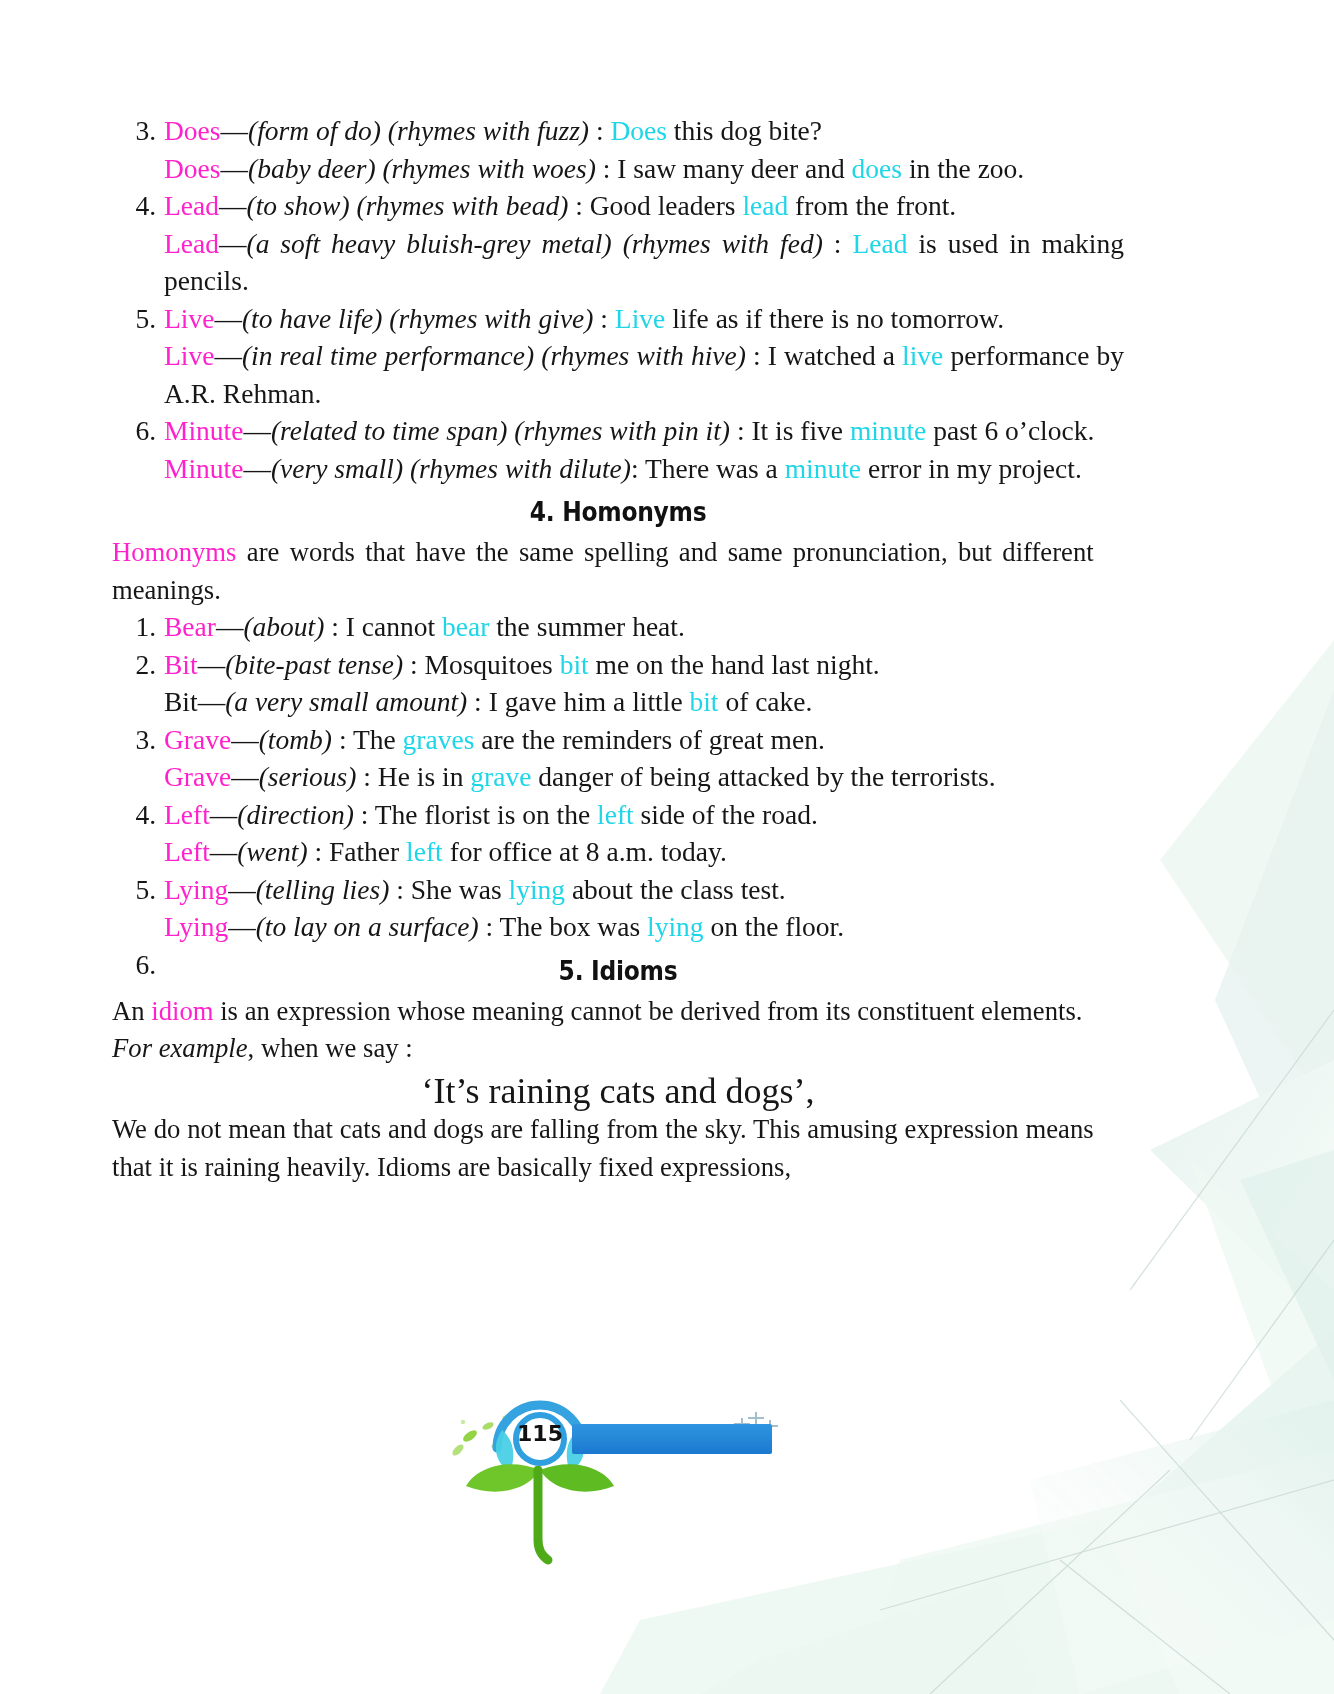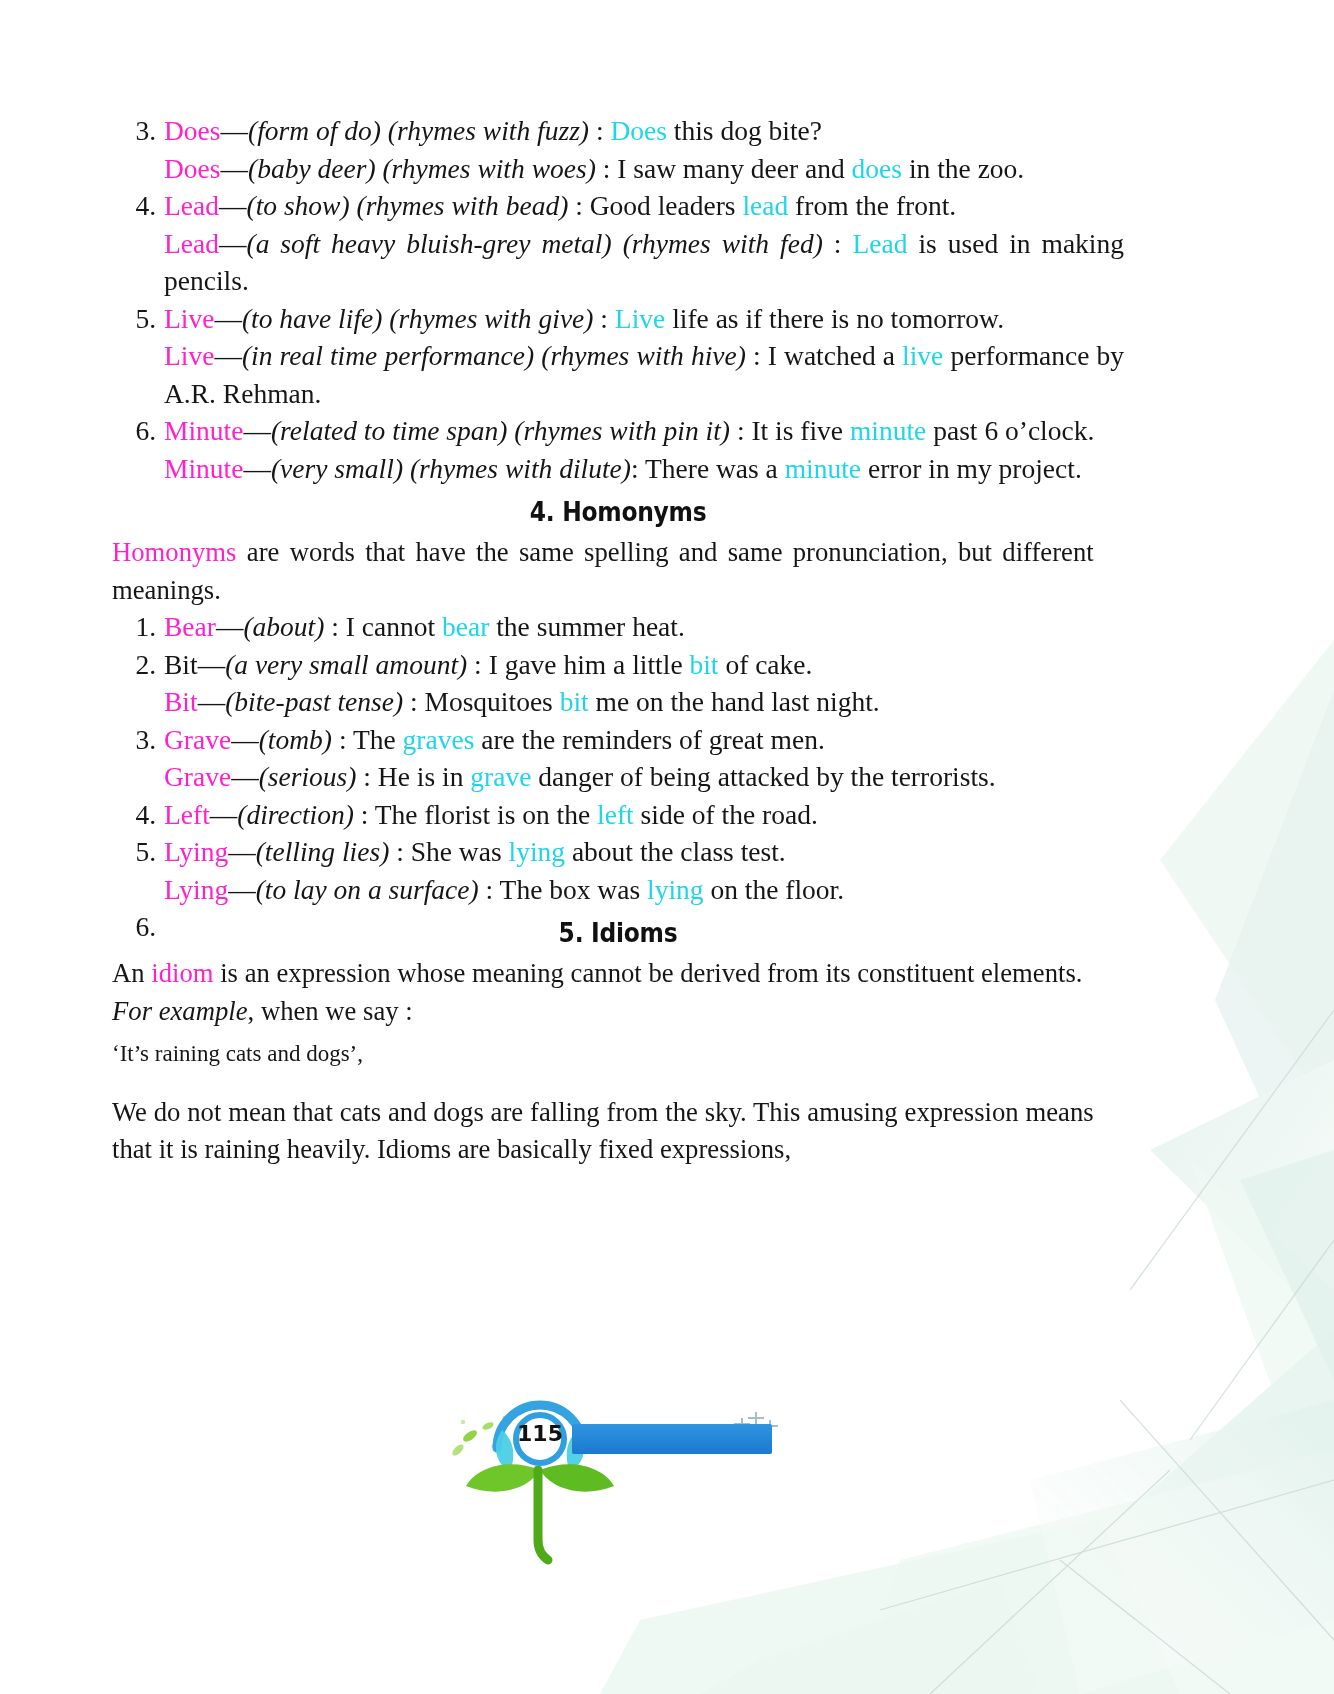--- a/index.html
+++ b/index.html
@@ -72,25 +72,25 @@
     font-family:"DejaVu Sans", sans-serif;
     font-weight:bold;
     font-size:26px;
     letter-spacing:-0.3px;
     color:#111111;
     margin:10px 0 6px 0;
     transform:scaleX(0.9);
   }
 
   .center-quote{
-    text-align:left;
-    font-size:23px;
-    line-height:37.5px;
-    color:#161616;
-    margin:6px 0 20px 0;
+    text-align:center;
+    font-size:36px;
+    line-height:37.5px;
+    color:#161616;
+    margin:6px 0 0 0;
   }
 
   
   .footer{
     position:absolute;
     left:0; top:1400px;
     width:1334px; height:180px;
     z-index:3;
   }
   .footer-banner{
@@ -203,31 +203,32 @@
     <span class="hw">Homonyms</span><span> are words that have the same spelling and same pronunciation, but different meanings.</span>
   </div>
 
   <ol class="list" id="list-homonyms">
       <li>
         <span class="num">1.</span>
         <div class="entry just"><span class="hw">Bear</span><span>—</span><span class="it">(about)</span><span> : </span><span>I cannot </span><span class="hl">bear</span><span> the summer heat.</span></div>
       </li>
       <li>
         <span class="num">2.</span>
+        <div class="entry just"><span class="hw">Bit</span><span>—</span><span class="it">(bite-past tense)</span><span> : </span><span>Mosquitoes </span><span class="hl">bit</span><span> me on the hand last night.</span></div>
         <div class="entry just"><span class="hw-black">Bit</span><span>—</span><span class="it">(a very small amount)</span><span> : </span><span>I gave him a little </span><span class="hl">bit</span><span> of cake.</span></div>
-        <div class="entry just"><span class="hw">Bit</span><span>—</span><span class="it">(bite-past tense)</span><span> : </span><span>Mosquitoes </span><span class="hl">bit</span><span> me on the hand last night.</span></div>
       </li>
       <li>
         <span class="num">3.</span>
         <div class="entry just"><span class="hw">Grave</span><span>—</span><span class="it">(tomb)</span><span> : </span><span>The </span><span class="hl">graves</span><span> are the reminders of great men.</span></div>
         <div class="entry just"><span class="hw">Grave</span><span>—</span><span class="it">(serious)</span><span> : </span><span>He is in </span><span class="hl">grave</span><span> danger of being attacked by the terrorists.</span></div>
       </li>
       <li>
         <span class="num">4.</span>
         <div class="entry just"><span class="hw">Left</span><span>—</span><span class="it">(direction)</span><span> : </span><span>The florist is on the </span><span class="hl">left</span><span> side of the road.</span></div>
+        <div class="entry just"><span class="hw">Left</span><span>—</span><span class="it">(went)</span><span> : </span><span>Father </span><span class="hl">left</span><span> for office at 8 a.m. today.</span></div>
       </li>
       <li>
         <span class="num">5.</span>
         <div class="entry just"><span class="hw">Lying</span><span>—</span><span class="it">(telling lies)</span><span> : </span><span>She was </span><span class="hl">lying</span><span> about the class test.</span></div>
         <div class="entry just"><span class="hw">Lying</span><span>—</span><span class="it">(to lay on a surface)</span><span> : </span><span>The box was </span><span class="hl">lying</span><span> on the floor.</span></div>
       </li>
       <li>
         <span class="num">6.</span>
       </li>
     </ol>

